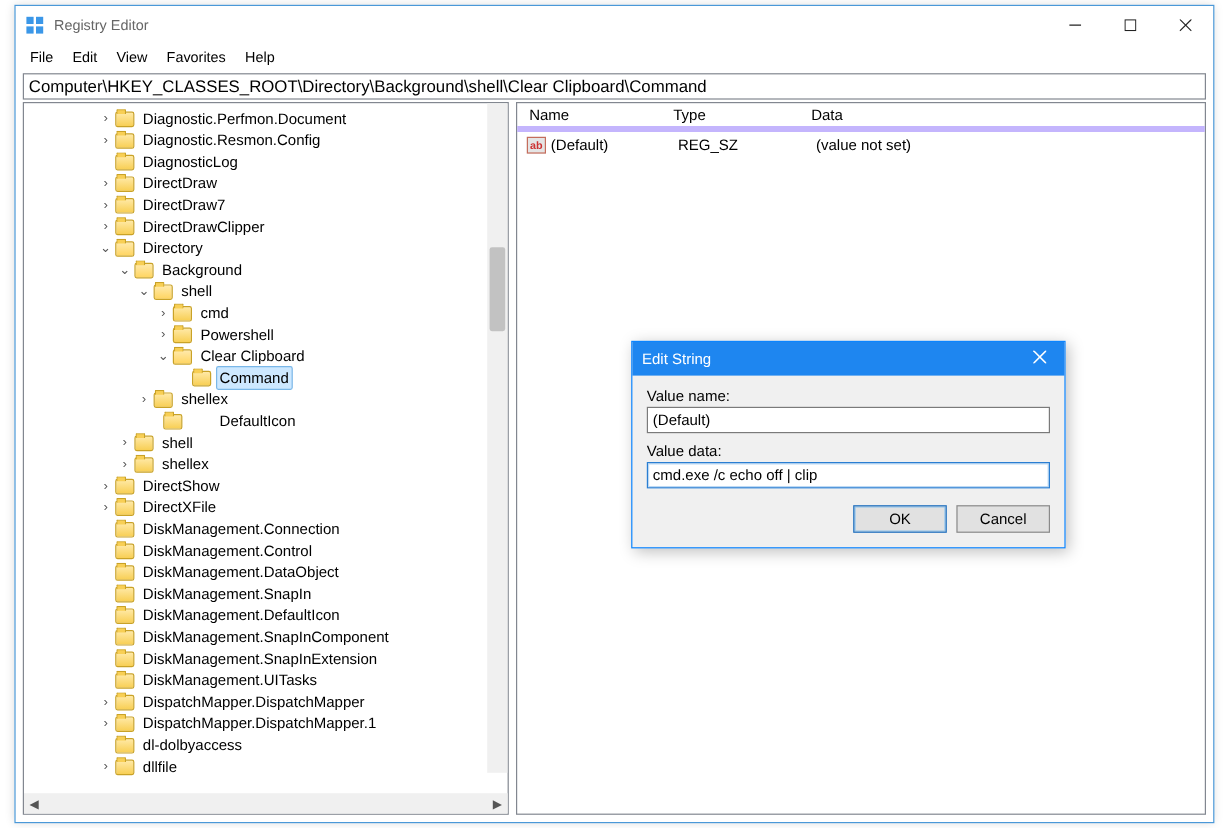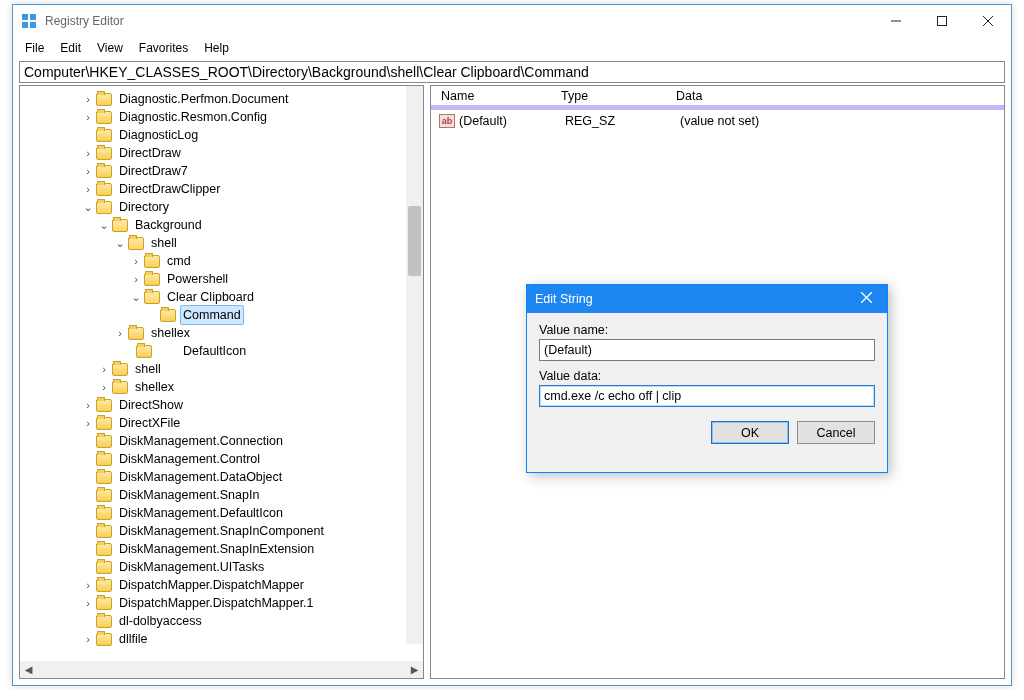--- a/index.html
+++ b/index.html
@@ -108,21 +108,21 @@
     border:1px solid #0a84ff; background:#f0f0f0;
     box-shadow:3px 3px 12px rgba(0,0,0,.25);
     font-size:12.5px;
   }
   .dialog-title {
     height:28px; background:#1e86f0; color:#fff;
     display:flex; align-items:center; padding:0 8px;
   }
   .dialog-title .t { flex:1; }
   .dialog-close { width:26px; text-align:center; cursor:default; }
-  .dialog-body { padding:10px 12px 28px 12px; }
+  .dialog-body { padding:10px 12px 12px 12px; }
   .dlg-label { margin-bottom:2px; }
   .dlg-input {
     width:100%; height:22px; border:1px solid #7a7a7a;
     padding:0 4px; font-size:12.5px; font-family:inherit;
     background:#fff; margin-bottom:8px;
   }
   .dlg-input.focus { border:1px solid #2a7ed2; box-shadow:0 0 0 1px #bcd9f4 inset; }
   .dlg-buttons { display:flex; justify-content:flex-end; gap:8px; margin-top:6px; }
   .dlg-btn {
     width:78px; height:23px; border:1px solid #8a8a8a; background:#e1e1e1;

